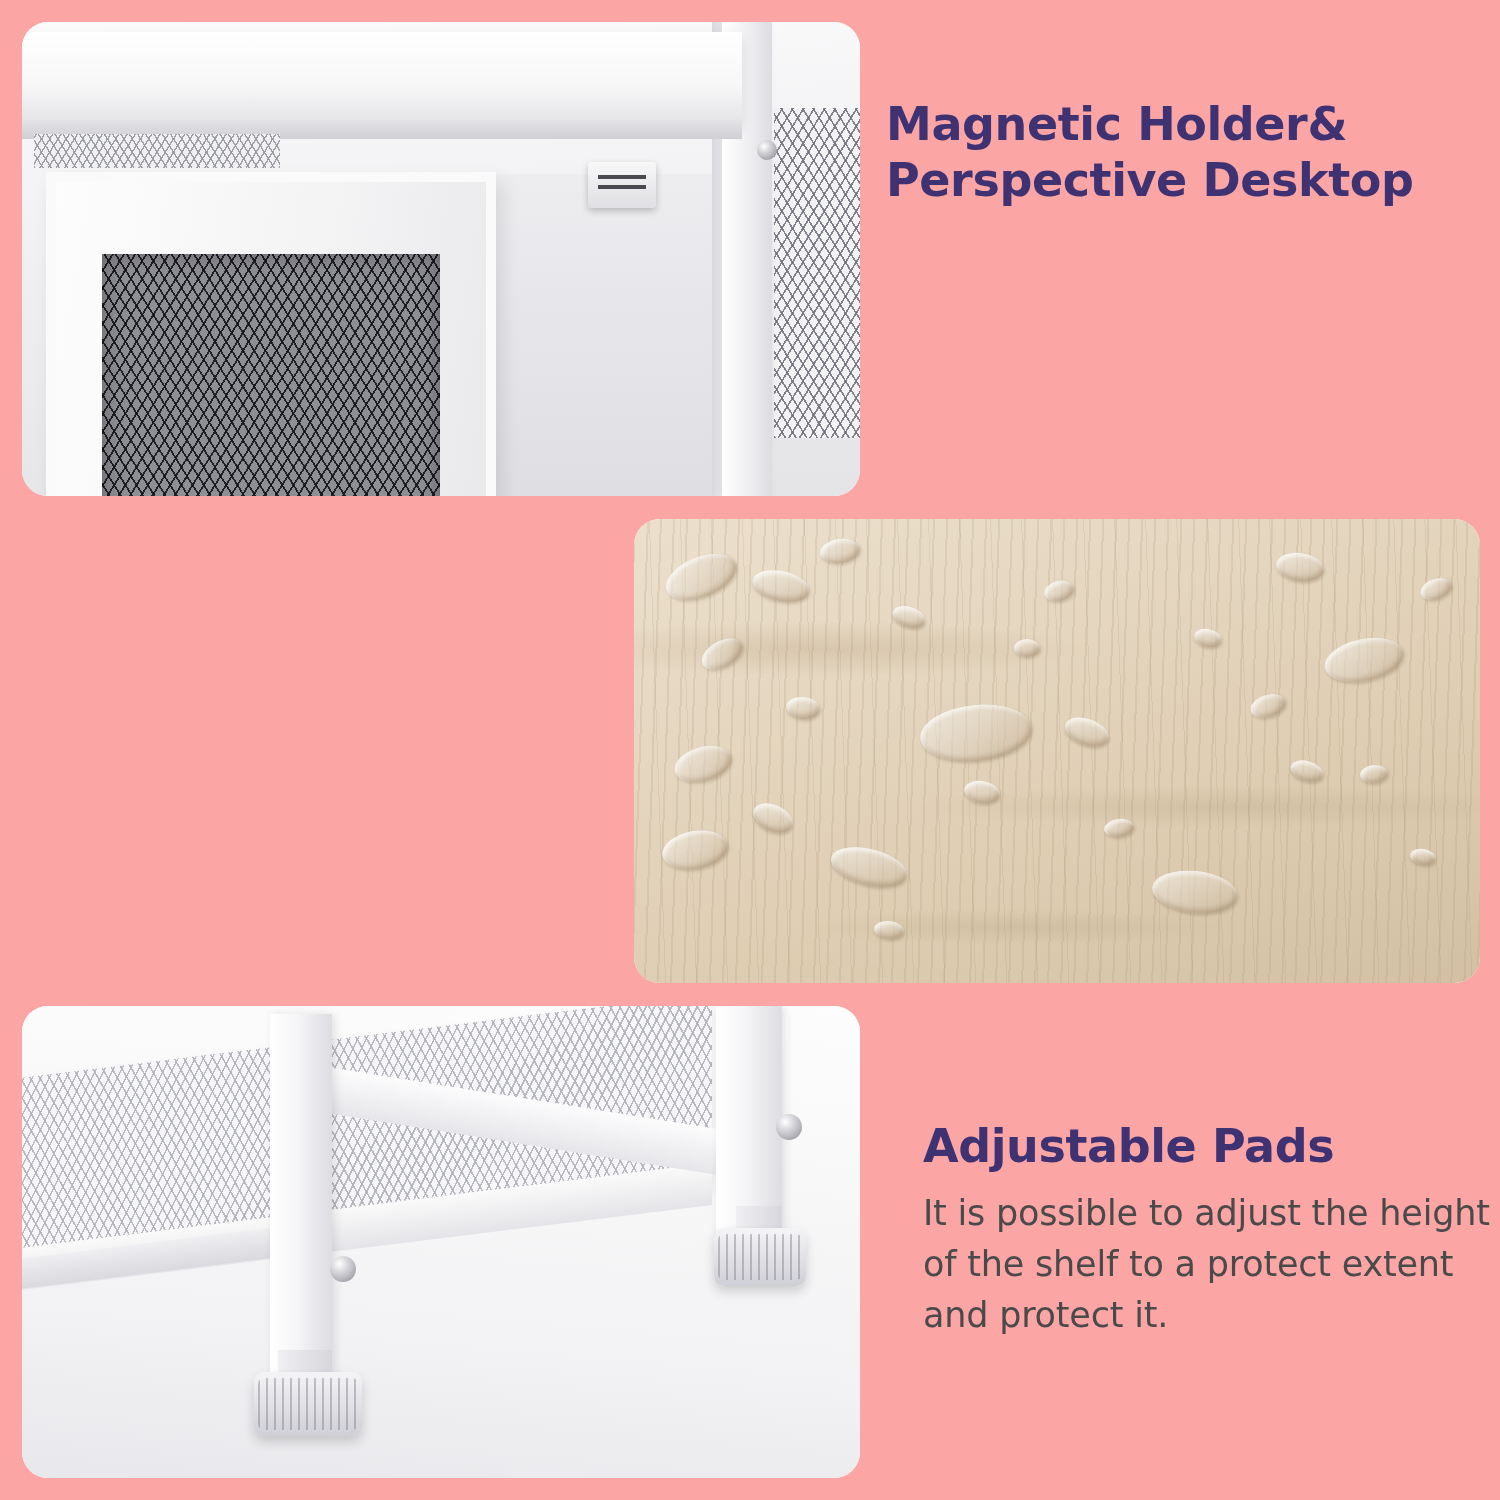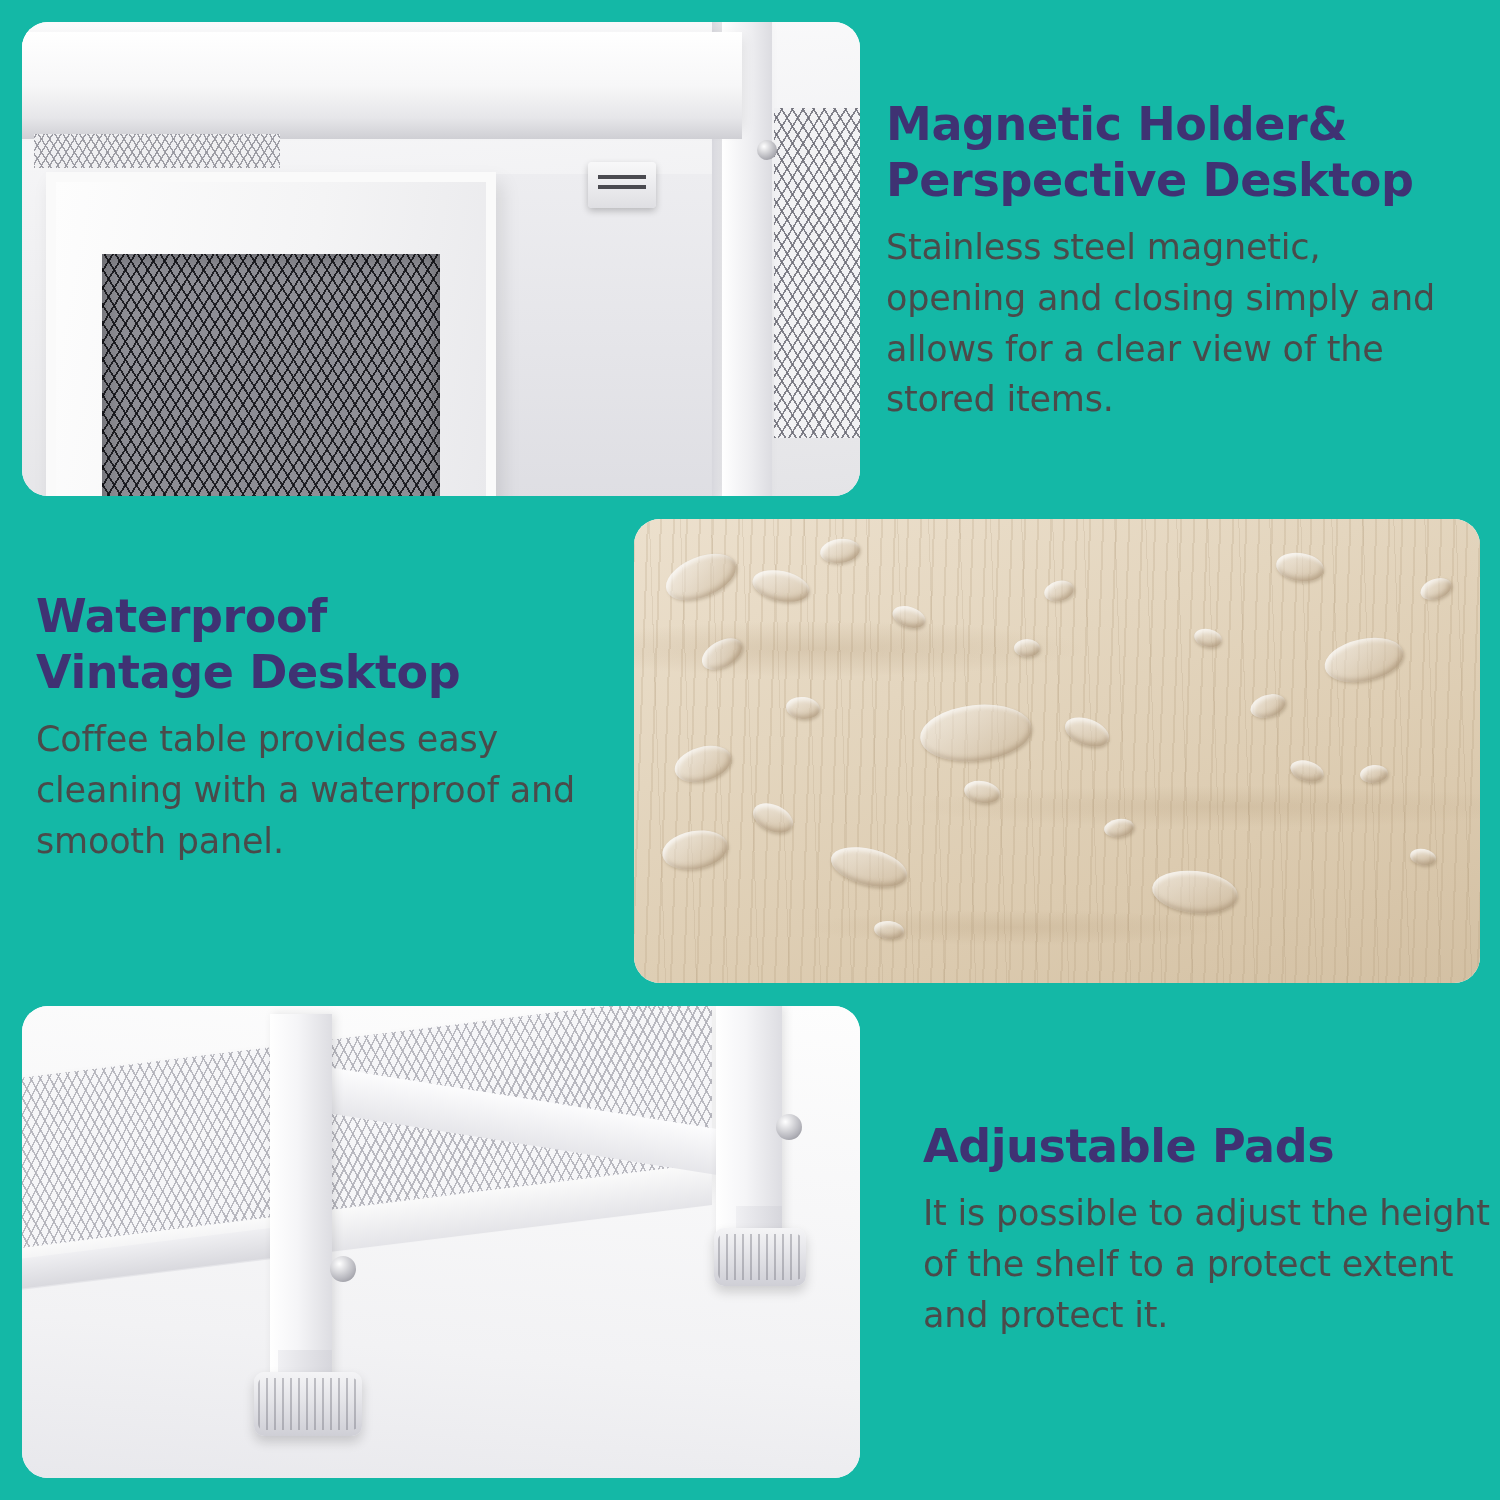--- a/index.html
+++ b/index.html
@@ -10,21 +10,21 @@
     width: 1500px;
     height: 1500px;
     background: #e9e6f7;
     font-family: "DejaVu Sans", sans-serif;
     overflow: hidden;
   }
   .page {
     position: relative;
     width: 1500px;
     height: 1500px;
-    background: #14b8a6;
+    background: #fca5a5;
   }
 
   
   .photo {
     position: absolute;
     border-radius: 26px;
     overflow: hidden;
     background: #fff;
   }
 
@@ -257,30 +257,22 @@
         <i></i>
       </div>
     <div class="p1-screw"></div>
   </div>
 
   <div class="textblock" id="text-magnetic">
     <h2 class="heading">
       <span>Magnetic Holder&amp;</span><br>
       <span>Perspective Desktop</span>
     </h2>
-    <p class="body">Stainless steel magnetic, opening and closing simply and allows for a clear view of the stored items.</p>
-  </div>
-
-  <div class="textblock" id="text-waterproof">
-    <h2 class="heading">
-      <span>Waterproof</span><br>
-      <span>Vintage Desktop</span>
-    </h2>
-    <p class="body">Coffee table provides easy cleaning with a waterproof and smooth panel.</p>
-  </div>
+  </div>
+
 
   <div class="photo" id="panel-desktop">
     <div class="p2-wood"></div>
     <div class="p2-grain"></div>
     <div id="droplet-layer">
         <div class="drop" style="left: 30px; top: 38px; width: 74px; height: 40px; transform: rotate(-22deg);"></div>
         <div class="drop" style="left: 118px; top: 52px; width: 58px; height: 30px; transform: rotate(12deg);"></div>
         <div class="drop" style="left: 186px; top: 20px; width: 40px; height: 24px; transform: rotate(-8deg);"></div>
         <div class="drop" style="left: 258px; top: 88px; width: 34px; height: 20px; transform: rotate(18deg);"></div>
         <div class="drop" style="left: 66px; top: 122px; width: 44px; height: 26px; transform: rotate(-30deg);"></div>

